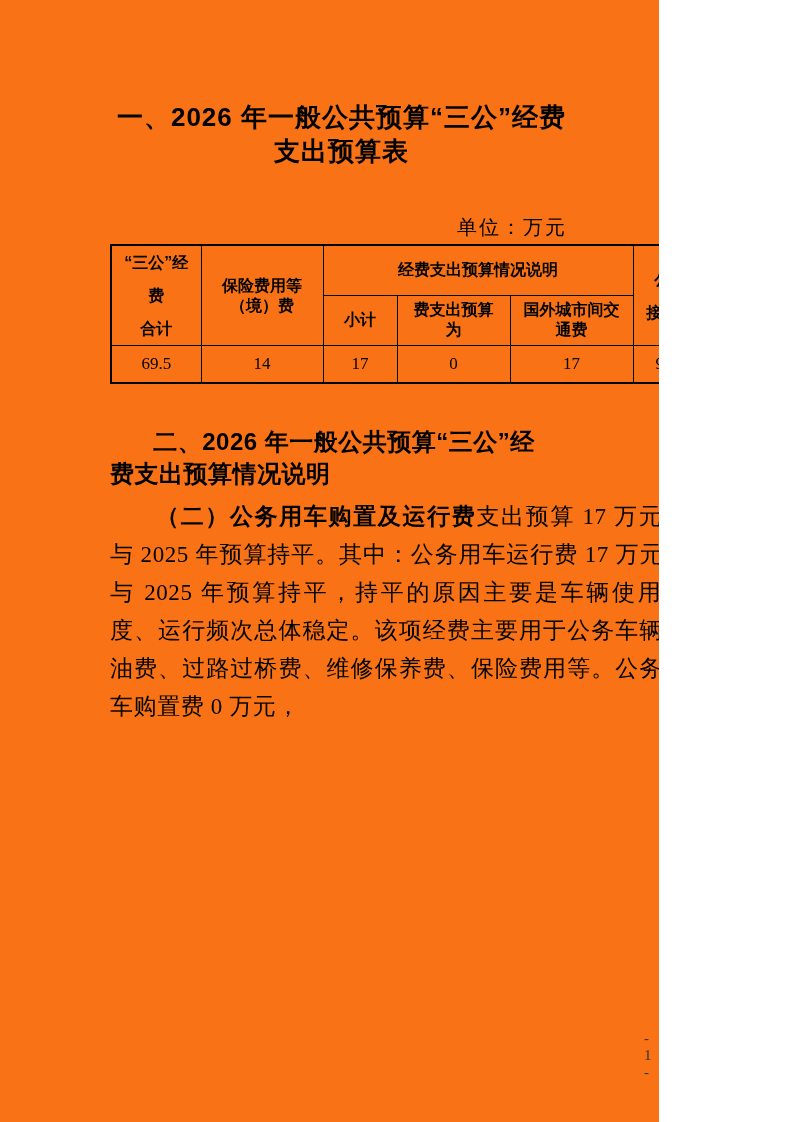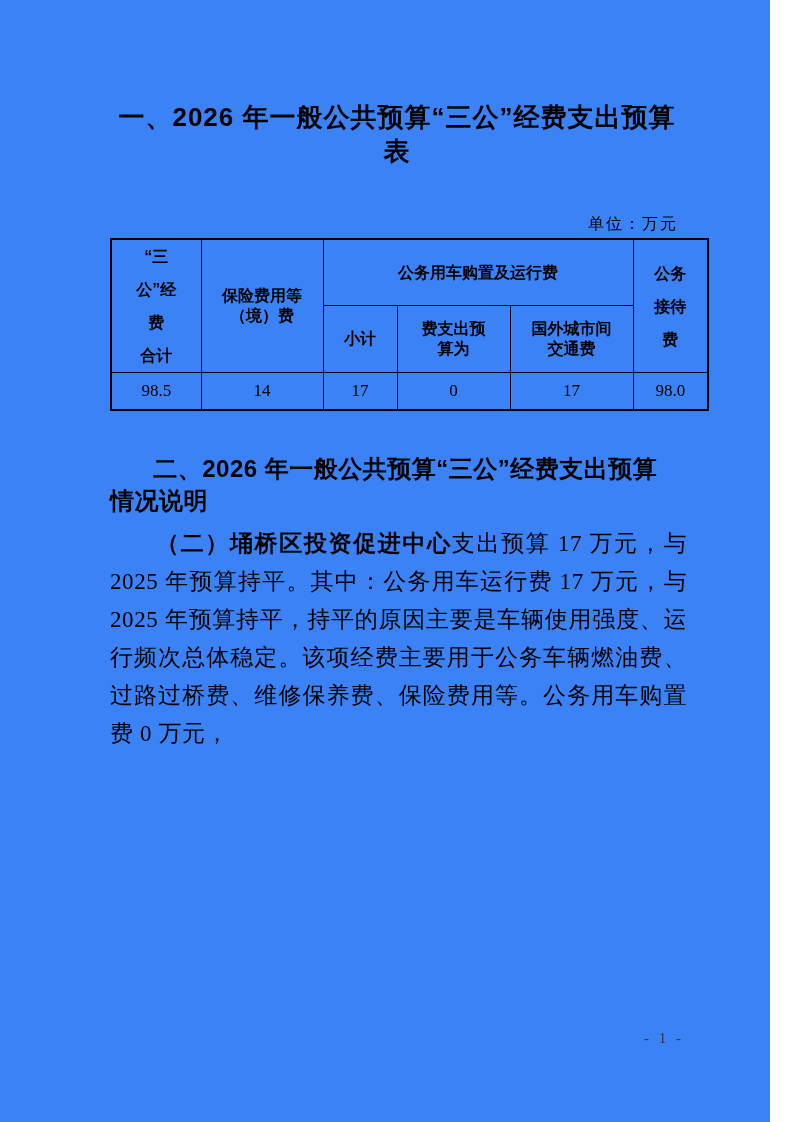--- a/index.html
+++ b/index.html
@@ -1,53 +1,53 @@
 <!DOCTYPE html>
 <html><head>
   <meta charset="utf-8">
   <style>
     * { box-sizing: border-box; }
     html, body { margin: 0; padding: 0; background: #ffffff; }
     .page {
       position: relative;
-      width: 770px;
+      width: 659px;
       height: 1122px;
-      background: #3b82f6;
+      background: #f97316;
       color: #000000;
       font-family: "Liberation Serif", "DejaVu Serif", serif;
       padding: 100px 86px 0 110px;
       overflow: hidden;
     }
     .doc-title {
       font-family: "Liberation Sans", "DejaVu Sans", sans-serif;
       font-weight: 700;
       font-size: 26px;
       line-height: 34px;
       text-align: center;
       letter-spacing: 1px;
       margin: 0 0 46px 0;
     }
     .unit-label {
-      font-size: 16px;
+      font-size: 20px;
       text-align: right;
       padding-right: 6px;
       margin: 4px 0 3px 0;
       letter-spacing: 2px;
     }
     table.budget {
       border-collapse: collapse;
       table-layout: fixed;
       width: 597px;
       border: 2px solid #000;
     }
     table.budget td {
       border: 1px solid #000;
       text-align: center;
       vertical-align: middle;
-      padding: 0 18px;
+      padding: 0 10px;
       overflow: hidden;
     }
     .th {
       font-family: "Liberation Sans", "DejaVu Sans", sans-serif;
       font-weight: 700;
       font-size: 16px;
       line-height: 20px;
     }
     .two-line span { display: block; line-height: 33px; }
     tr.hdr-row1 td { height: 42px; }
@@ -107,43 +107,43 @@
       <col style="width:123px">
       <col style="width:75px">
     </colgroup>
     <tbody>
       <tr class="hdr-row1">
         <td rowspan="2" class="th two-line">
           <span>“三公”经费</span>
           <span>合计</span>
         </td>
         <td rowspan="2" class="th">保险费用等（境）费</td>
-        <td colspan="3" class="th">公务用车购置及运行费</td>
+        <td colspan="3" class="th">经费支出预算情况说明</td>
         <td rowspan="2" class="th two-line">
           <span>公务</span>
           <span>接待费</span>
         </td>
       </tr>
       <tr class="hdr-row2">
         <td class="th">小计</td>
         <td class="th">费支出预算为</td>
         <td class="th">国外城市间交通费</td>
       </tr>
       <tr class="data-row">
-        <td>98.5</td>
+        <td>69.5</td>
         <td>14</td>
         <td>17</td>
         <td>0</td>
         <td>17</td>
         <td>98.0</td>
       </tr>
     </tbody>
   </table>
 
   <h2 class="section-title">二、2026 年一般公共预算“三公”经费支出预算情况说明</h2>
 
 
 
-  <p class="body-para"><b class="lead">（二）埇桥区投资促进中心</b><span>支出预算 17 万元，与 2025 年预算持平。其中：公务用车运行费 17 万元，与 2025 年预算持平，持平的原因主要是车辆使用强度、运行频次总体稳定。该项经费主要用于公务车辆燃油费、过路过桥费、维修保养费、保险费用等。公务用车购置费 0 万元，</span></p>
+  <p class="body-para"><b class="lead">（二）公务用车购置及运行费</b><span>支出预算 17 万元，与 2025 年预算持平。其中：公务用车运行费 17 万元，与 2025 年预算持平，持平的原因主要是车辆使用强度、运行频次总体稳定。该项经费主要用于公务车辆燃油费、过路过桥费、维修保养费、保险费用等。公务用车购置费 0 万元，</span></p>
 
   <div class="page-number">- 1 -</div>
 
 </div>
 
 </body></html>

